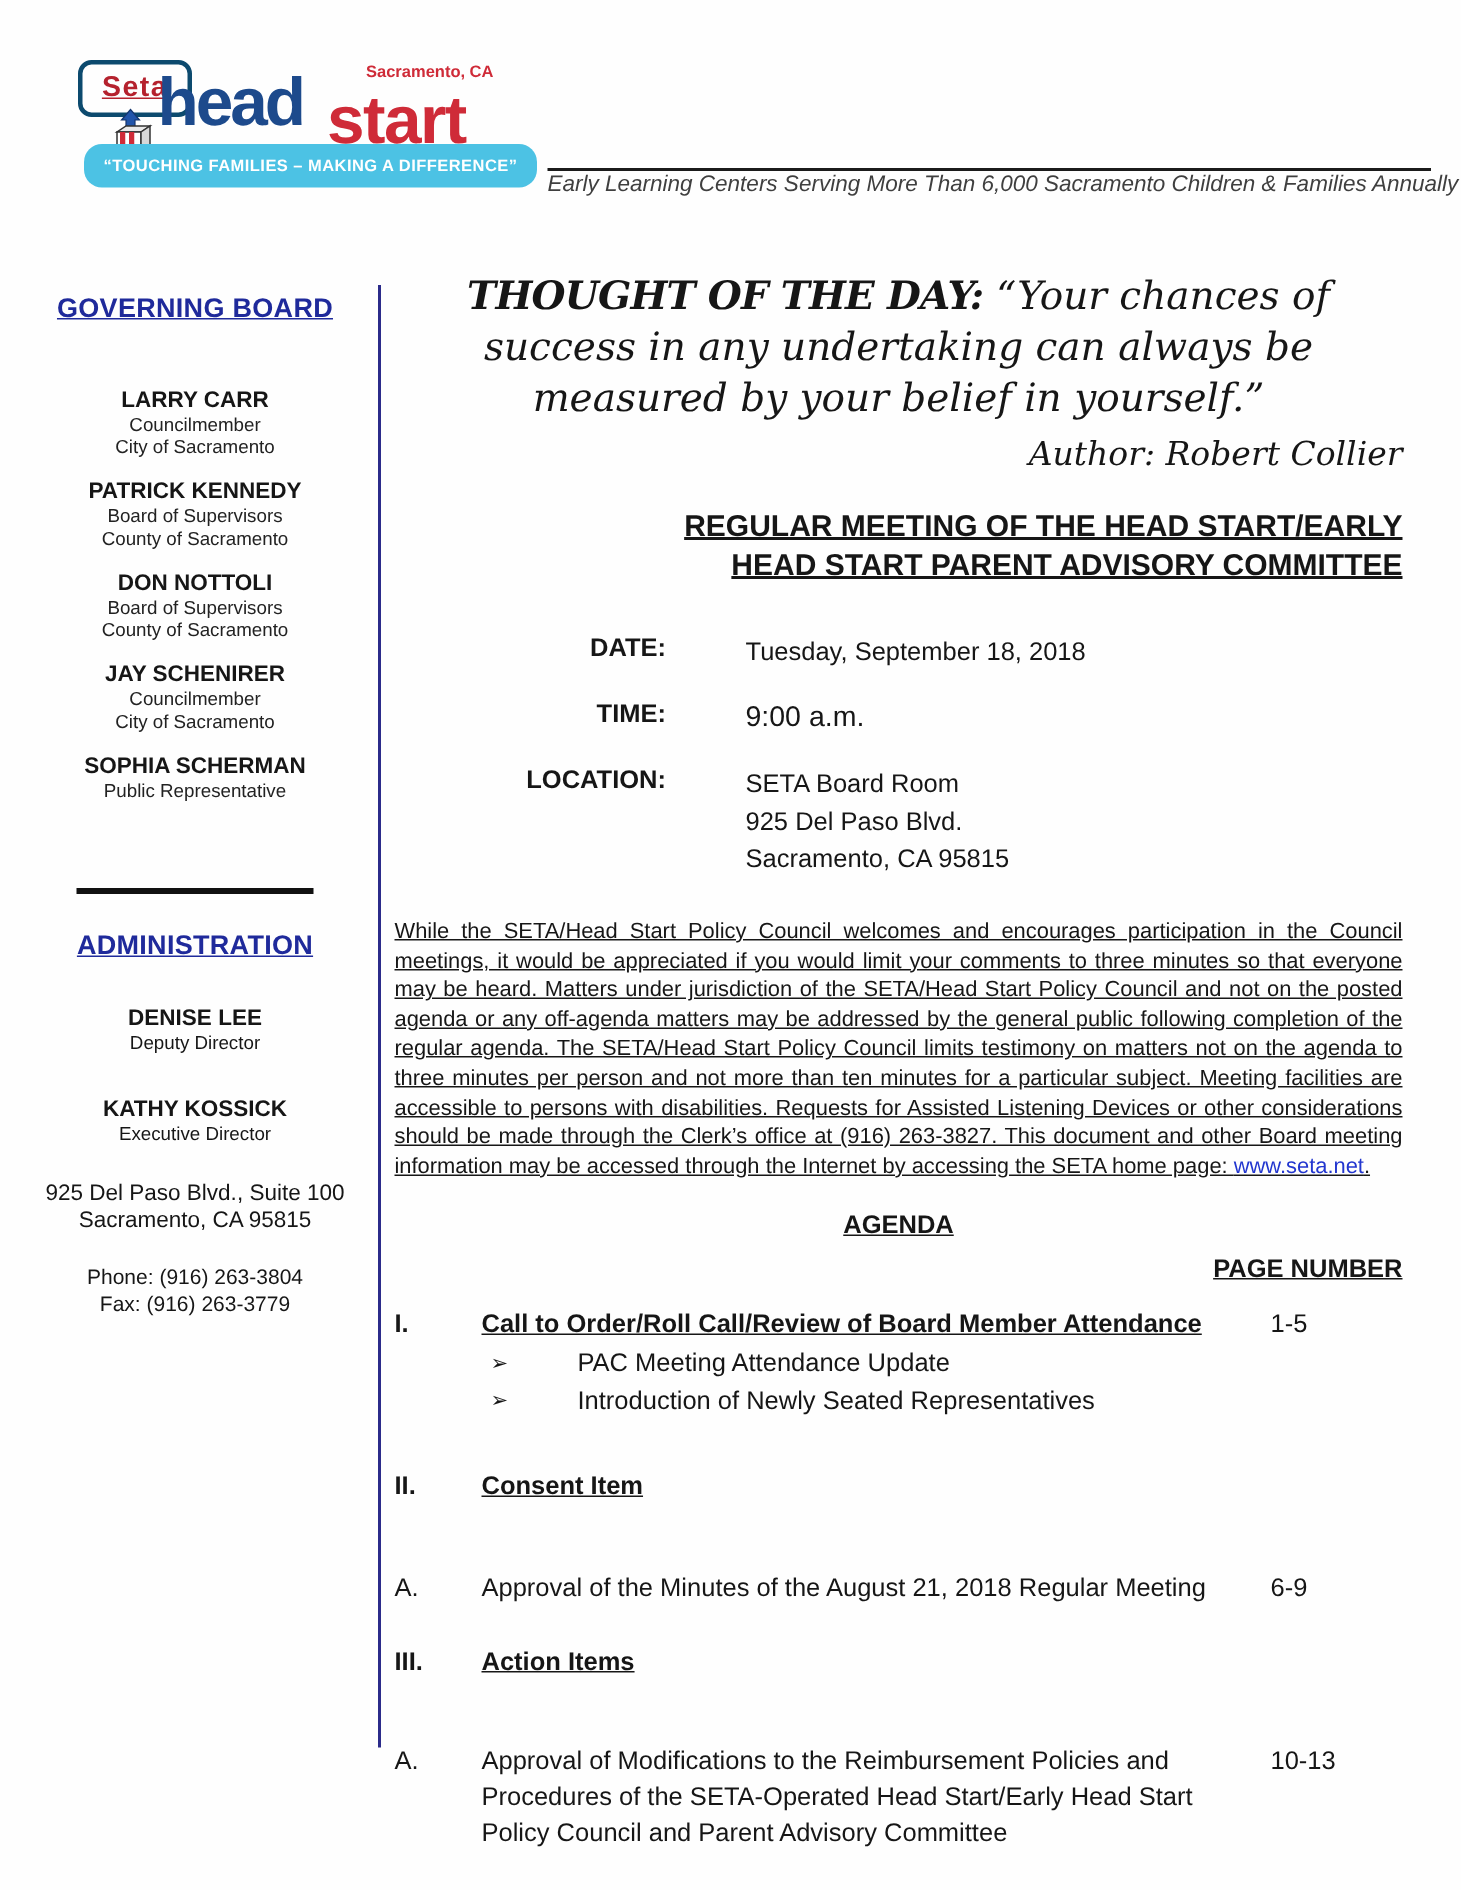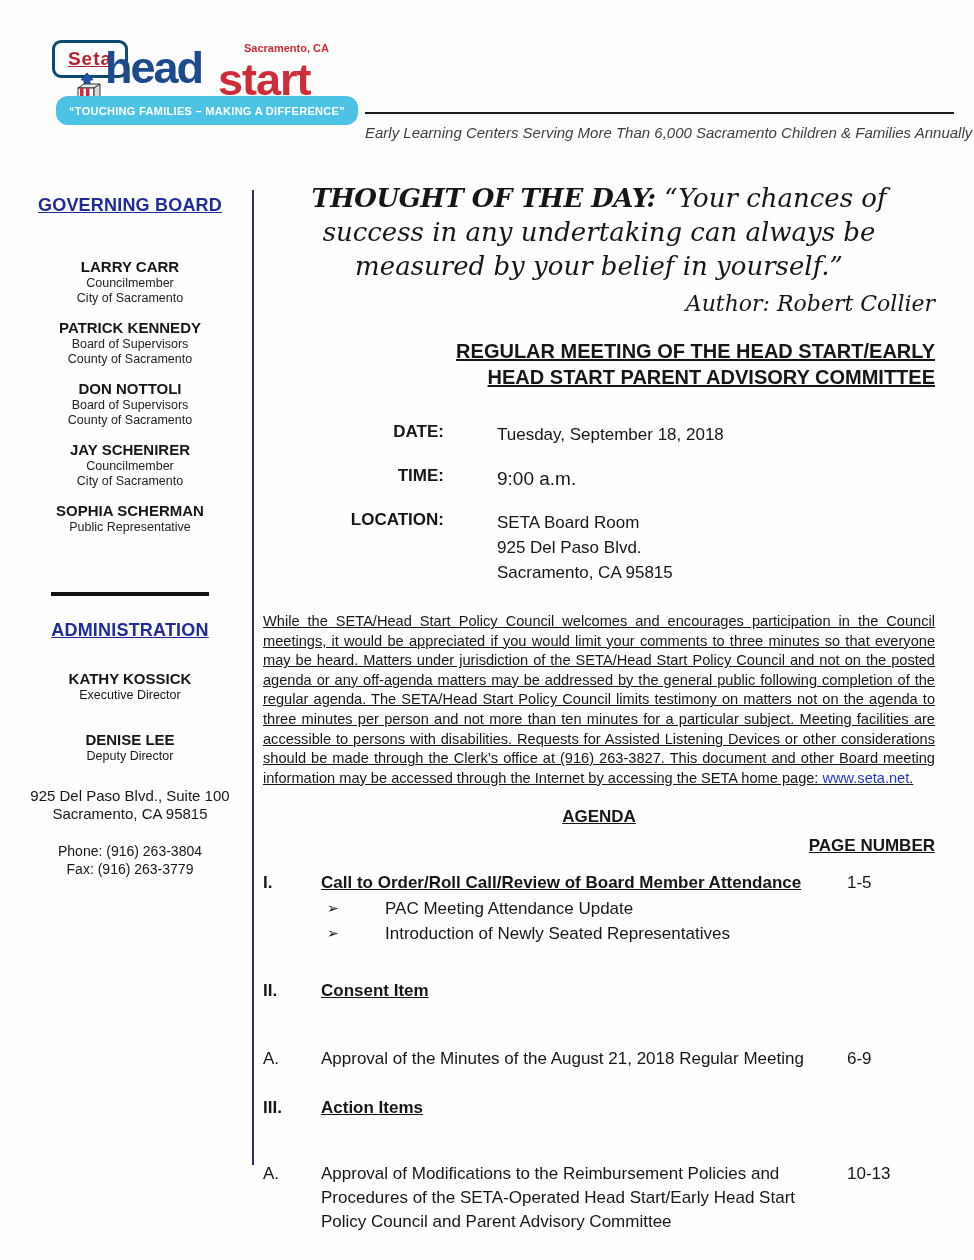--- a/index.html
+++ b/index.html
@@ -11,21 +11,21 @@
   .seta-box{position:absolute;left:4px;top:10px;width:70px;height:32px;border:3px solid #0c4a6e;
             border-radius:9px;display:flex;align-items:center;justify-content:center;}
   .seta-box span{color:#b5222e;font-weight:bold;font-size:19px;text-decoration:underline;letter-spacing:1px;}
   .cube{position:absolute;left:26px;top:42px;}
   .head-word{position:absolute;left:57px;top:12px;font-size:45px;font-weight:bold;color:#1d4a8c;letter-spacing:-2px;}
   .sac{position:absolute;left:196px;top:12px;font-size:11px;color:#cf2b38;font-weight:bold;}
   .start-word{position:absolute;left:170px;top:24px;font-size:45px;font-weight:bold;color:#cf2b38;letter-spacing:-1px;}
   .banner{position:absolute;left:8px;top:66px;width:302px;height:29px;background:#4cc2e4;border-radius:12px;
           display:flex;align-items:center;justify-content:center;}
   .banner span{color:#ffffff;font-weight:bold;font-size:11px;letter-spacing:.3px;white-space:nowrap;}
-  .tagline-wrap{position:absolute;left:365px;top:112px;width:589px;border-top:2.5px solid #1b1b1b;padding-top:10px;}
+  .tagline-wrap{position:absolute;left:365px;top:112px;width:589px;border-top:2.5px solid #1b1b1b;padding-top:0;}
   .tagline{font-style:italic;font-size:15px;color:#3f3f3f;white-space:nowrap;}
 
   
   .sidebar{position:absolute;left:28px;top:195px;width:204px;text-align:center;}
   .side-title{color:#1f2a9b;font-weight:bold;font-size:18px;text-decoration:underline;letter-spacing:.2px;}
   .member{margin-bottom:13px;}
   .member .nm{font-weight:bold;font-size:15px;line-height:19px;}
   .member .ln{font-size:12.5px;line-height:14.5px;color:#222;}
   .gov-list{margin-top:41px;}
   .divider{width:158px;height:4px;background:#111;margin:57px auto 0 auto;}
@@ -127,26 +127,26 @@
       <div class="member">
         <div class="nm">SOPHIA SCHERMAN</div>
         <div class="ln">Public Representative</div>
       </div>
     </div>
 
     <div class="divider"></div>
 
     <div class="side-title admin-title">ADMINISTRATION</div>
     <div class="staff">
+      <div class="nm">DENISE LEE</div>
+      <div class="ln">Deputy Director</div>
+    </div>
+    <div class="staff">
       <div class="nm">KATHY KOSSICK</div>
       <div class="ln">Executive Director</div>
-    </div>
-    <div class="staff">
-      <div class="nm">DENISE LEE</div>
-      <div class="ln">Deputy Director</div>
     </div>
     <div class="addr">
       <div>925 Del Paso Blvd., Suite 100</div>
       <div>Sacramento, CA 95815</div>
     </div>
     <div class="phone">
       <div>Phone: (916) 263-3804</div>
       <div>Fax: (916) 263-3779</div>
     </div>
   </div>

